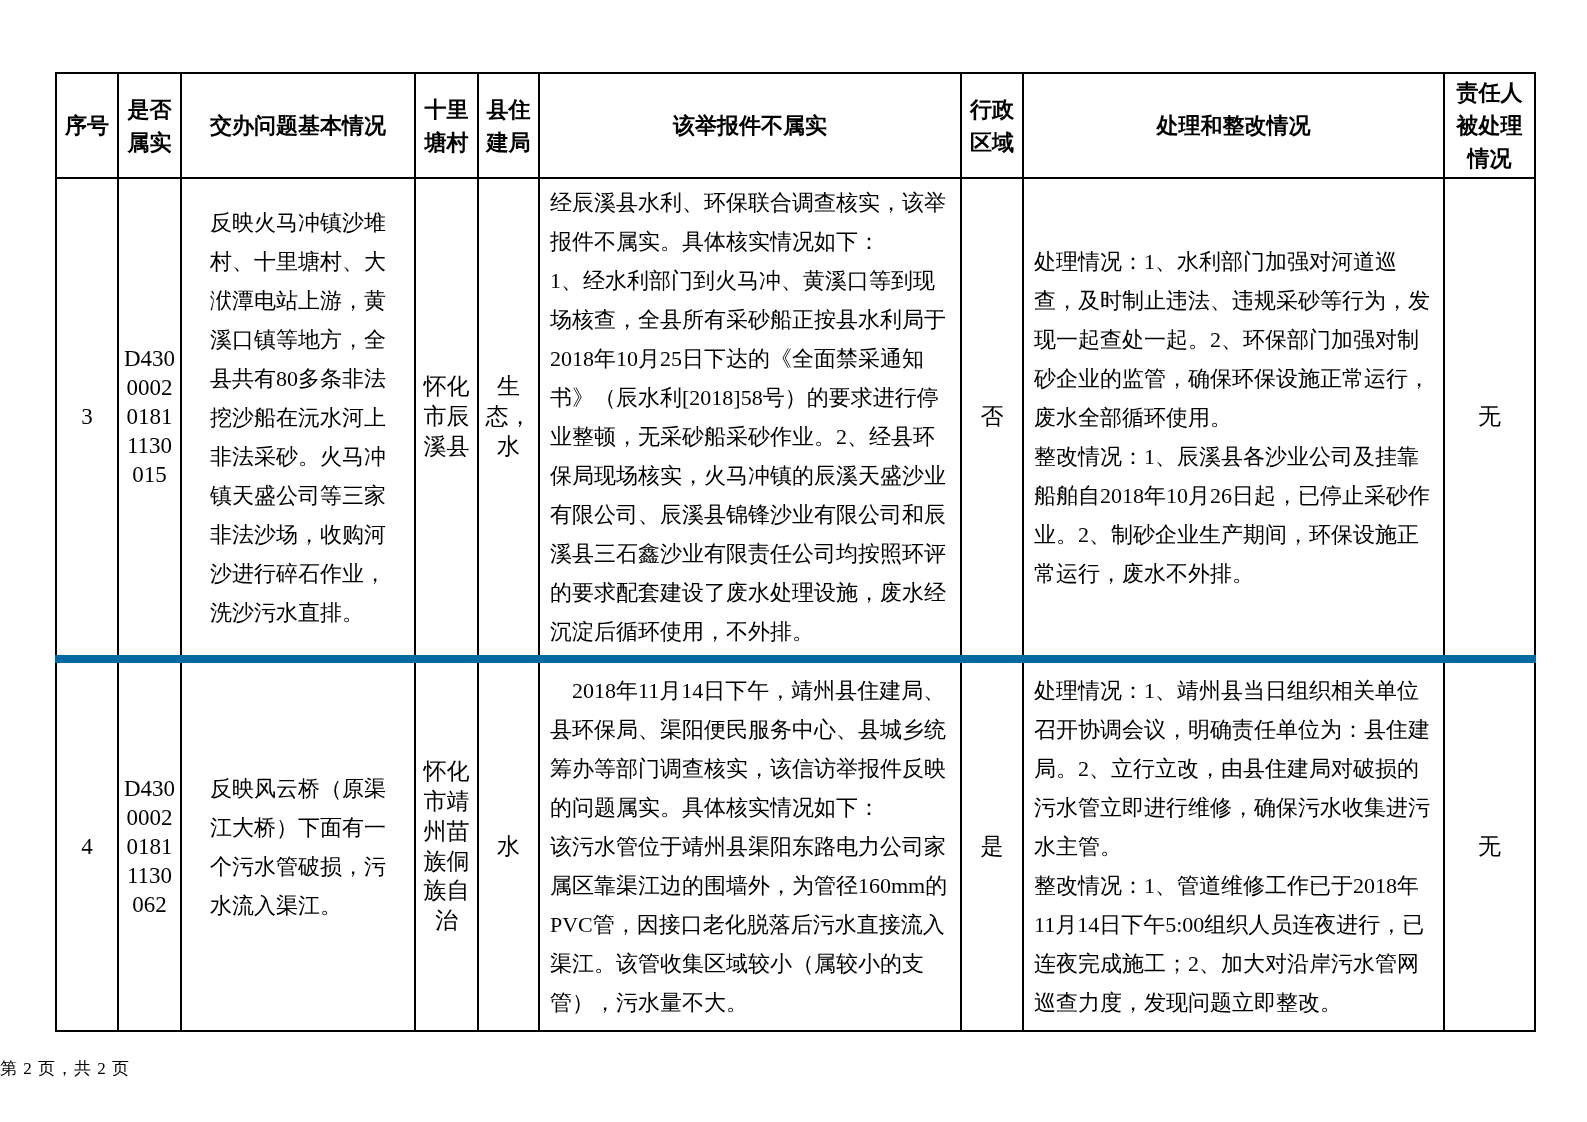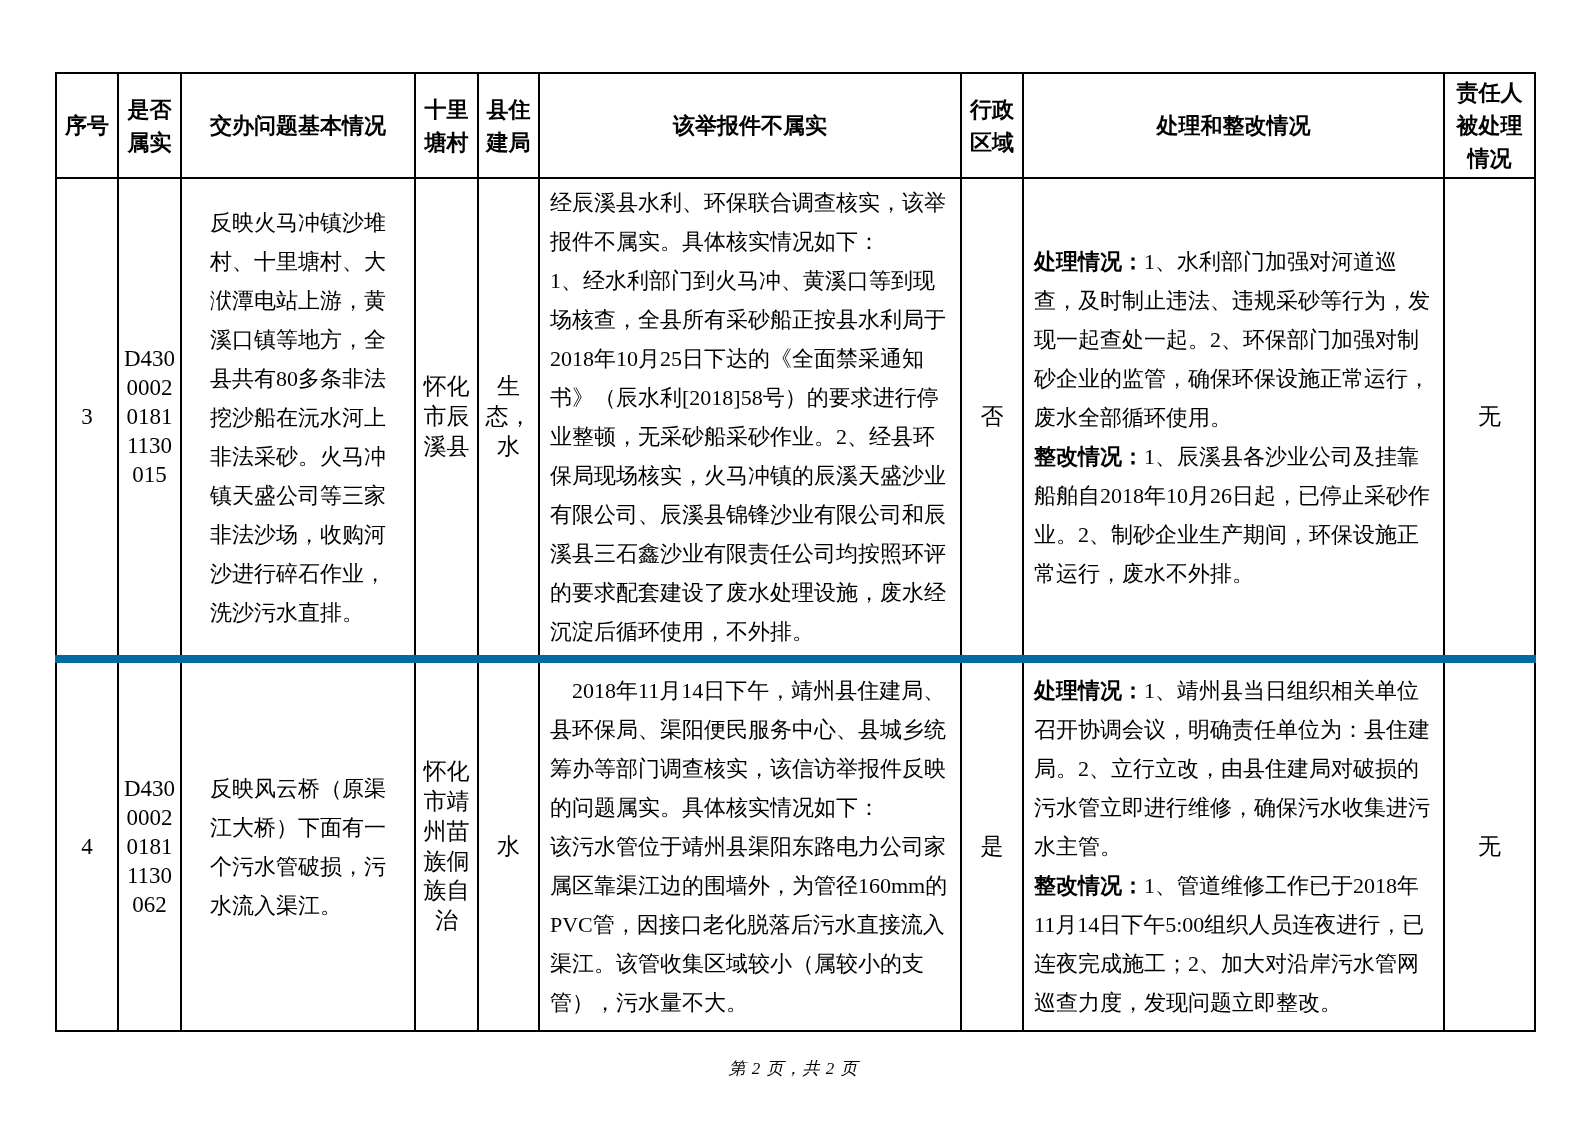--- a/index.html
+++ b/index.html
@@ -53,41 +53,40 @@
     text-align: left;
     padding: 4px 10px;
   }
   td.problem {
     padding: 4px 28px;
   }
   .pre {
     white-space: pre-line;
   }
   .b {
-    font-weight: bold;
+    font-weight: normal;
   }
   .caseno {
     display: inline-block;
     width: 52px;
     word-break: break-all;
     text-align: center;
     line-height: 29px;
   }
   .hdr-row { height: 104px; }
   .r3 { height: 444px; }
   .r4 { height: 372px; }
   .footer {
     position: absolute;
     left: 0;
     right: 0;
     top: 1057px;
-    text-align: center;
+    text-align: left;
     font-size: 17px;
     letter-spacing: 1px;
-    font-style: italic;
   }
 </style>
 </head>
 <body>
 
 <div class="page">
 
   <table class="report">
     <colgroup>
       <col style="width:62px">

